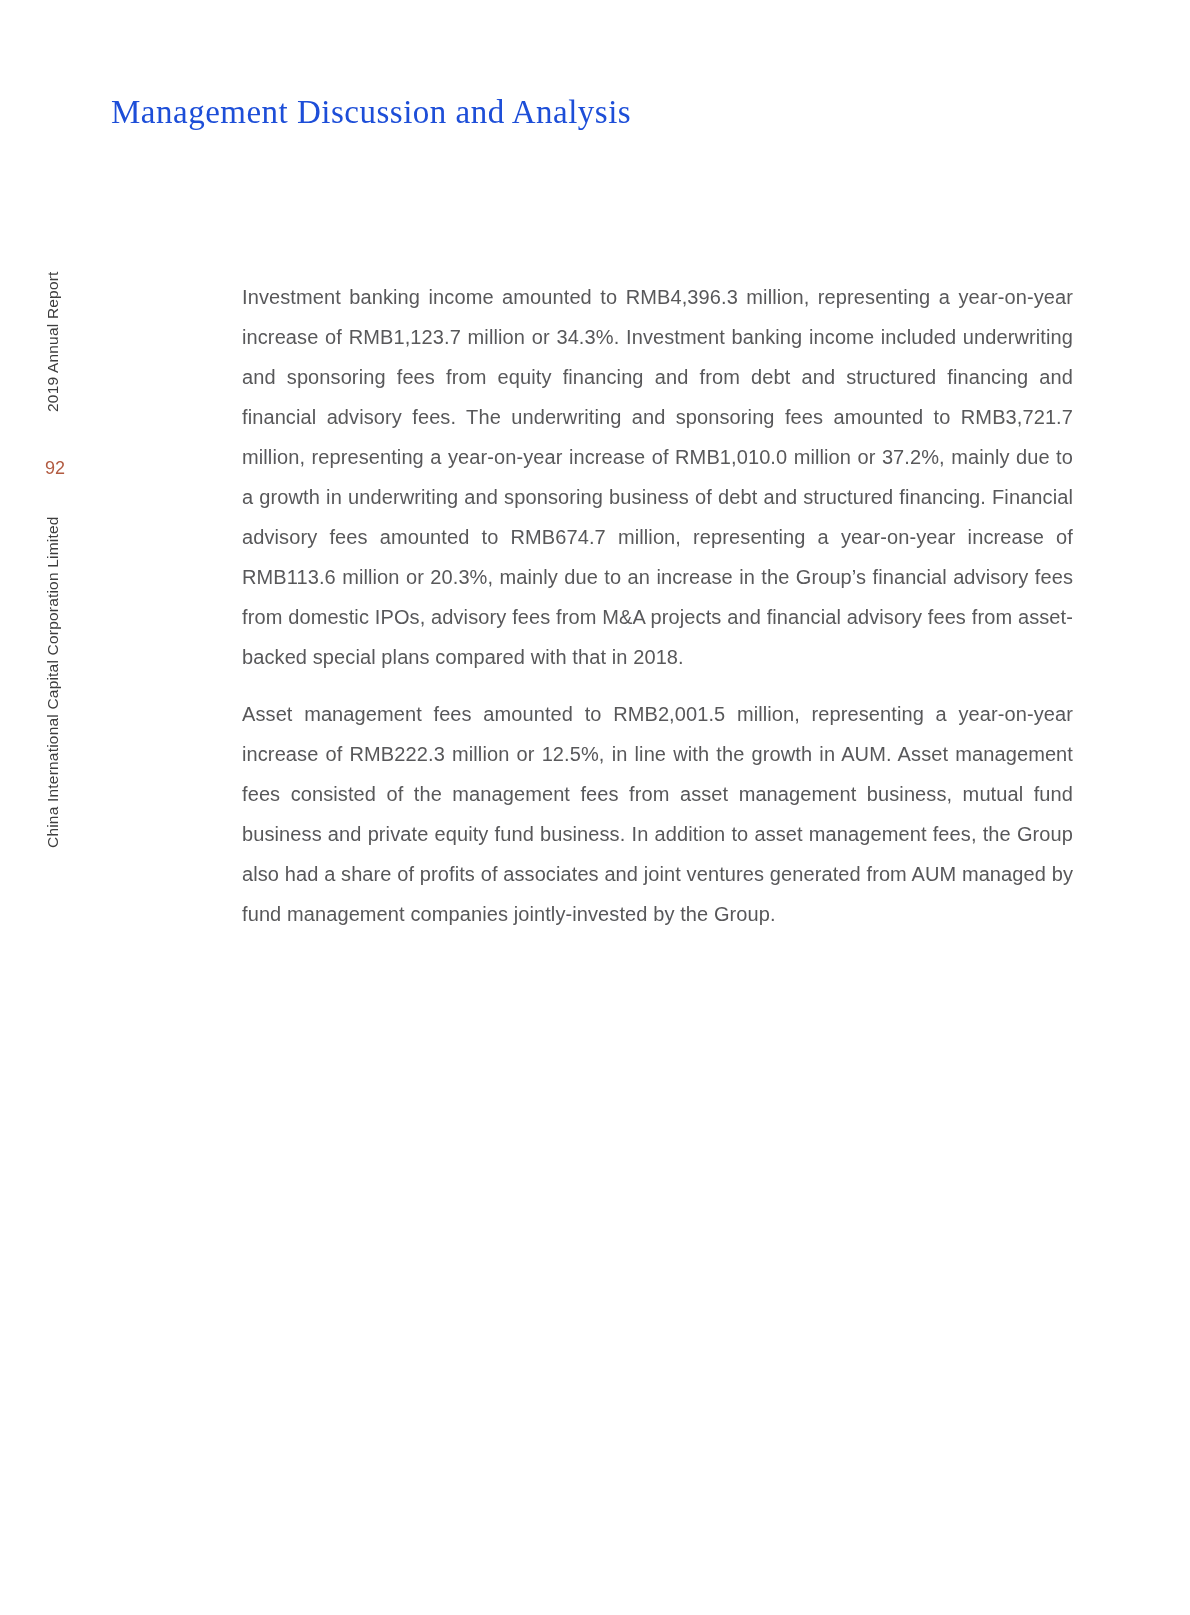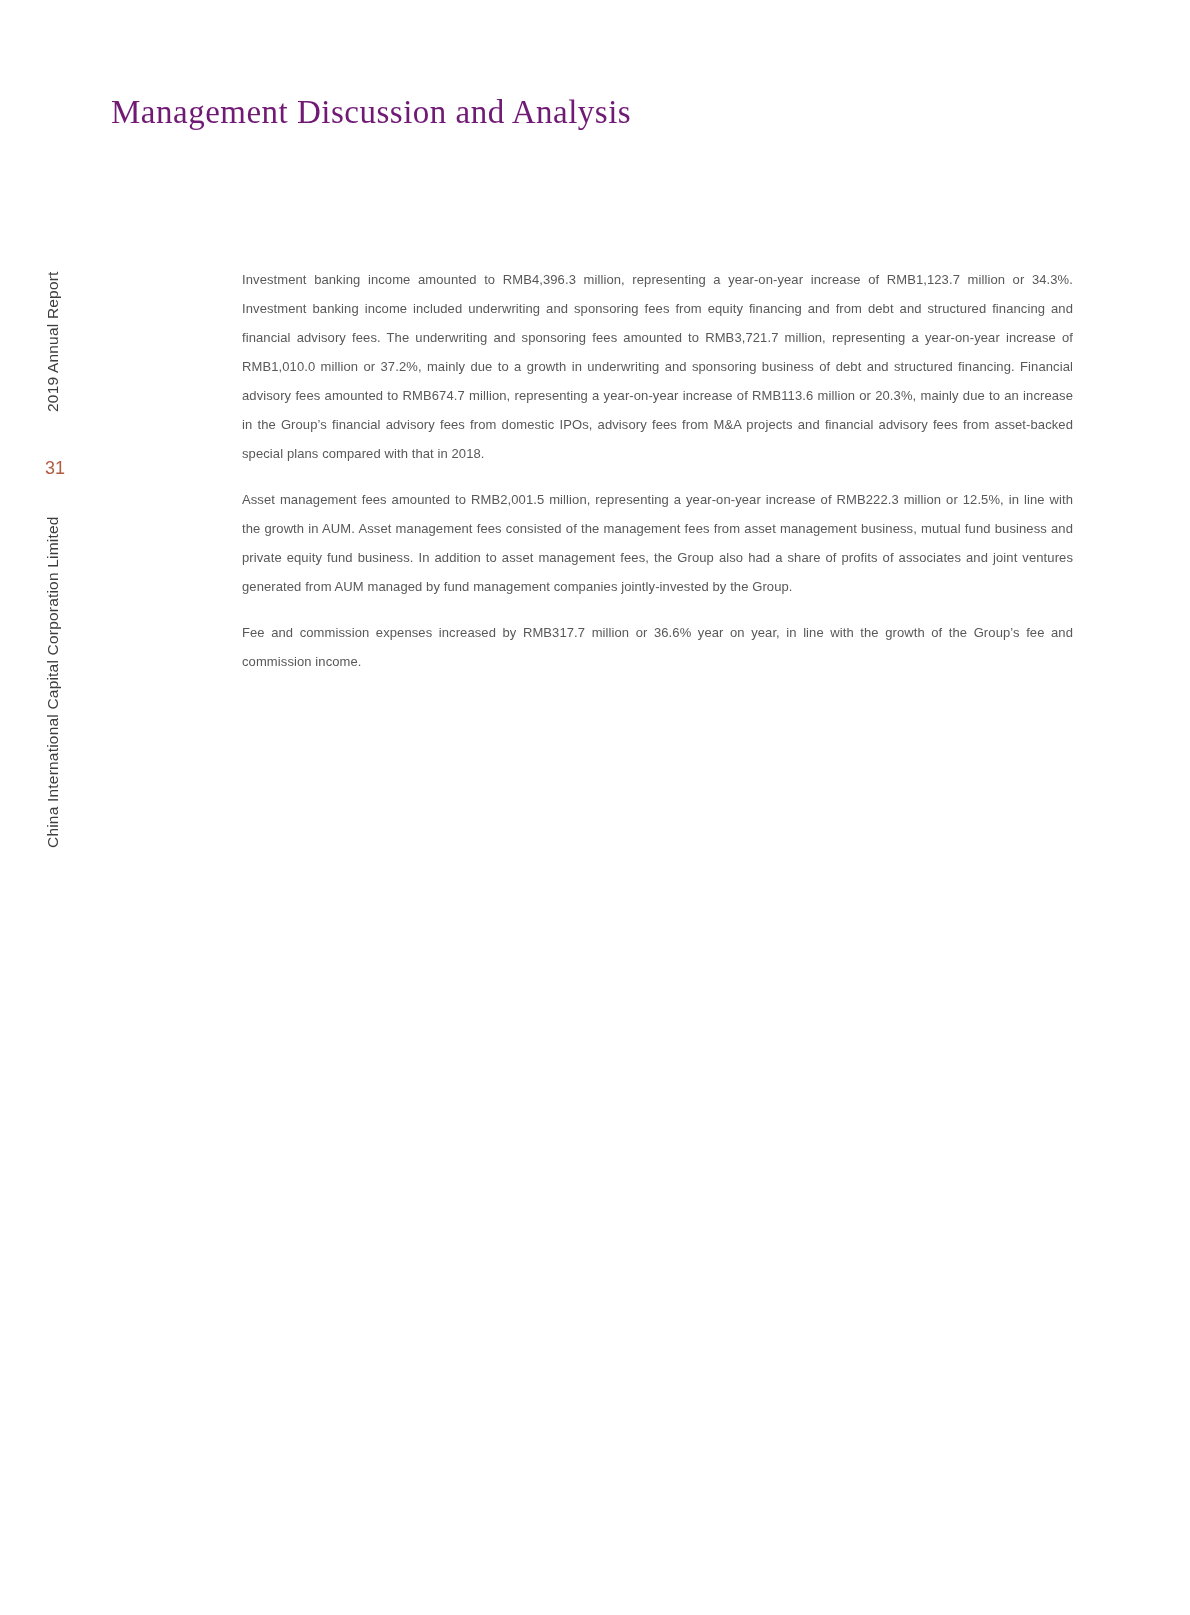--- a/index.html
+++ b/index.html
@@ -16,21 +16,21 @@
     font-family: "Liberation Sans", sans-serif;
   }
   .page-title {
     position: absolute;
     left: 111px;
     top: 72px;
     font-family: "Liberation Serif", serif;
     font-size: 33px;
     font-weight: 400;
     letter-spacing: 0.5px;
-    color: #701a75;
+    color: #1d4ed8;
     white-space: nowrap;
   }
   .sidebar {
     position: absolute;
     left: 0;
     top: 0;
     width: 90px;
     height: 1615px;
   }
   .vertical-label {
@@ -60,43 +60,42 @@
     font-size: 18px;
     color: #b25b41;
   }
   .content {
     position: absolute;
     left: 242px;
     top: 265px;
     width: 831px;
   }
   .content p {
-    margin: 0 0 17px 0;
-    font-size: 13px;
-    line-height: 29px;
+    margin: 12px 0 17px 0;
+    font-size: 20px;
+    line-height: 40px;
     font-weight: 400;
     color: #58585a;
     text-align: justify;
     letter-spacing: 0.1px;
   }
 </style>
 </head>
 <body>
 
 <div class="page">
 
   <h1 class="page-title">Management Discussion and Analysis</h1>
 
   <div class="sidebar">
     <div class="vertical-label sidebar-report">2019 Annual Report</div>
 
-    <div class="page-number">31</div>
+    <div class="page-number">92</div>
 
     <div class="vertical-label sidebar-company">China International Capital Corporation Limited</div>
   </div>
 
   <div class="content">
     <p>Investment banking income amounted to RMB4,396.3 million, representing a year-on-year increase of RMB1,123.7 million or 34.3%. Investment banking income included underwriting and sponsoring fees from equity financing and from debt and structured financing and financial advisory fees. The underwriting and sponsoring fees amounted to RMB3,721.7 million, representing a year-on-year increase of RMB1,010.0 million or 37.2%, mainly due to a growth in underwriting and sponsoring business of debt and structured financing. Financial advisory fees amounted to RMB674.7 million, representing a year-on-year increase of RMB113.6 million or 20.3%, mainly due to an increase in the Group’s financial advisory fees from domestic IPOs, advisory fees from M&amp;A projects and financial advisory fees from asset-backed special plans compared with that in 2018.</p>
     <p>Asset management fees amounted to RMB2,001.5 million, representing a year-on-year increase of RMB222.3 million or 12.5%, in line with the growth in AUM. Asset management fees consisted of the management fees from asset management business, mutual fund business and private equity fund business. In addition to asset management fees, the Group also had a share of profits of associates and joint ventures generated from AUM managed by fund management companies jointly-invested by the Group.</p>
-    <p>Fee and commission expenses increased by RMB317.7 million or 36.6% year on year, in line with the growth of the Group’s fee and commission income.</p>
   </div>
 
 </div>
 
 </body></html>

